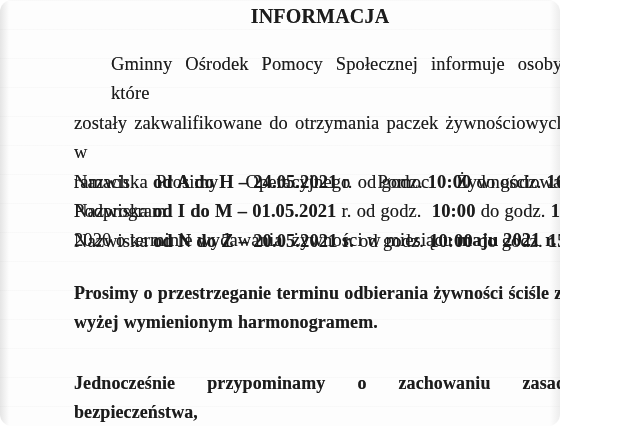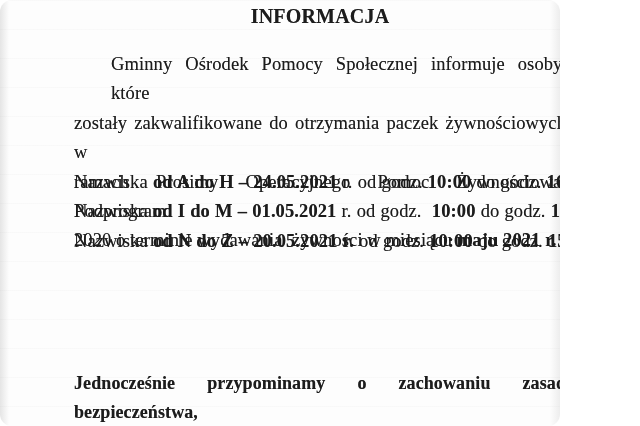--- a/index.html
+++ b/index.html
@@ -84,20 +84,24 @@
       <div class="line just">ramach Prosimy Operacyjnego Pomoc Żywnościowa, Podprogram</div>
       <div class="line pre"><span>2020 o terminie wydawania  żywności w miesiącu </span><span class="b">maju 2021 r.</span></div>
     </div>
 
     <div class="block schedule-block">
       <div class="line pre"><span>Nazwiska </span><span class="b">od A do H – 24.05.2021</span><span> r. od godz. </span><span class="b">10:00</span><span> do godz. </span><span class="b">16:55</span></div>
       <div class="line pre"><span>Nazwiska </span><span class="b">od I do M – 01.05.2021</span><span> r. od godz.  </span><span class="b">10:00</span><span> do godz. </span><span class="b">15:00</span></div>
       <div class="line pre"><span>Nazwiska </span><span class="b">od N do Z – 20.05.2021 r.</span><span> od godz. </span><span class="b">10:00</span><span> do godz. </span><span class="b">15:00</span></div>
     </div>
 
+    <div class="block para2-block">
+      <div class="line pre">Prosimy o przestrzeganie terminu odbierania żywności ściśle z</div>
+      <div class="line pre">wyżej wymienionym harmonogramem.</div>
+    </div>
 
     <div class="block para3-block">
       <div class="line just">Jednocześnie przypominamy o zachowaniu zasad bezpieczeństwa,</div>
 
     </div>
 
   </div>
 </div>
 
 </body></html>

